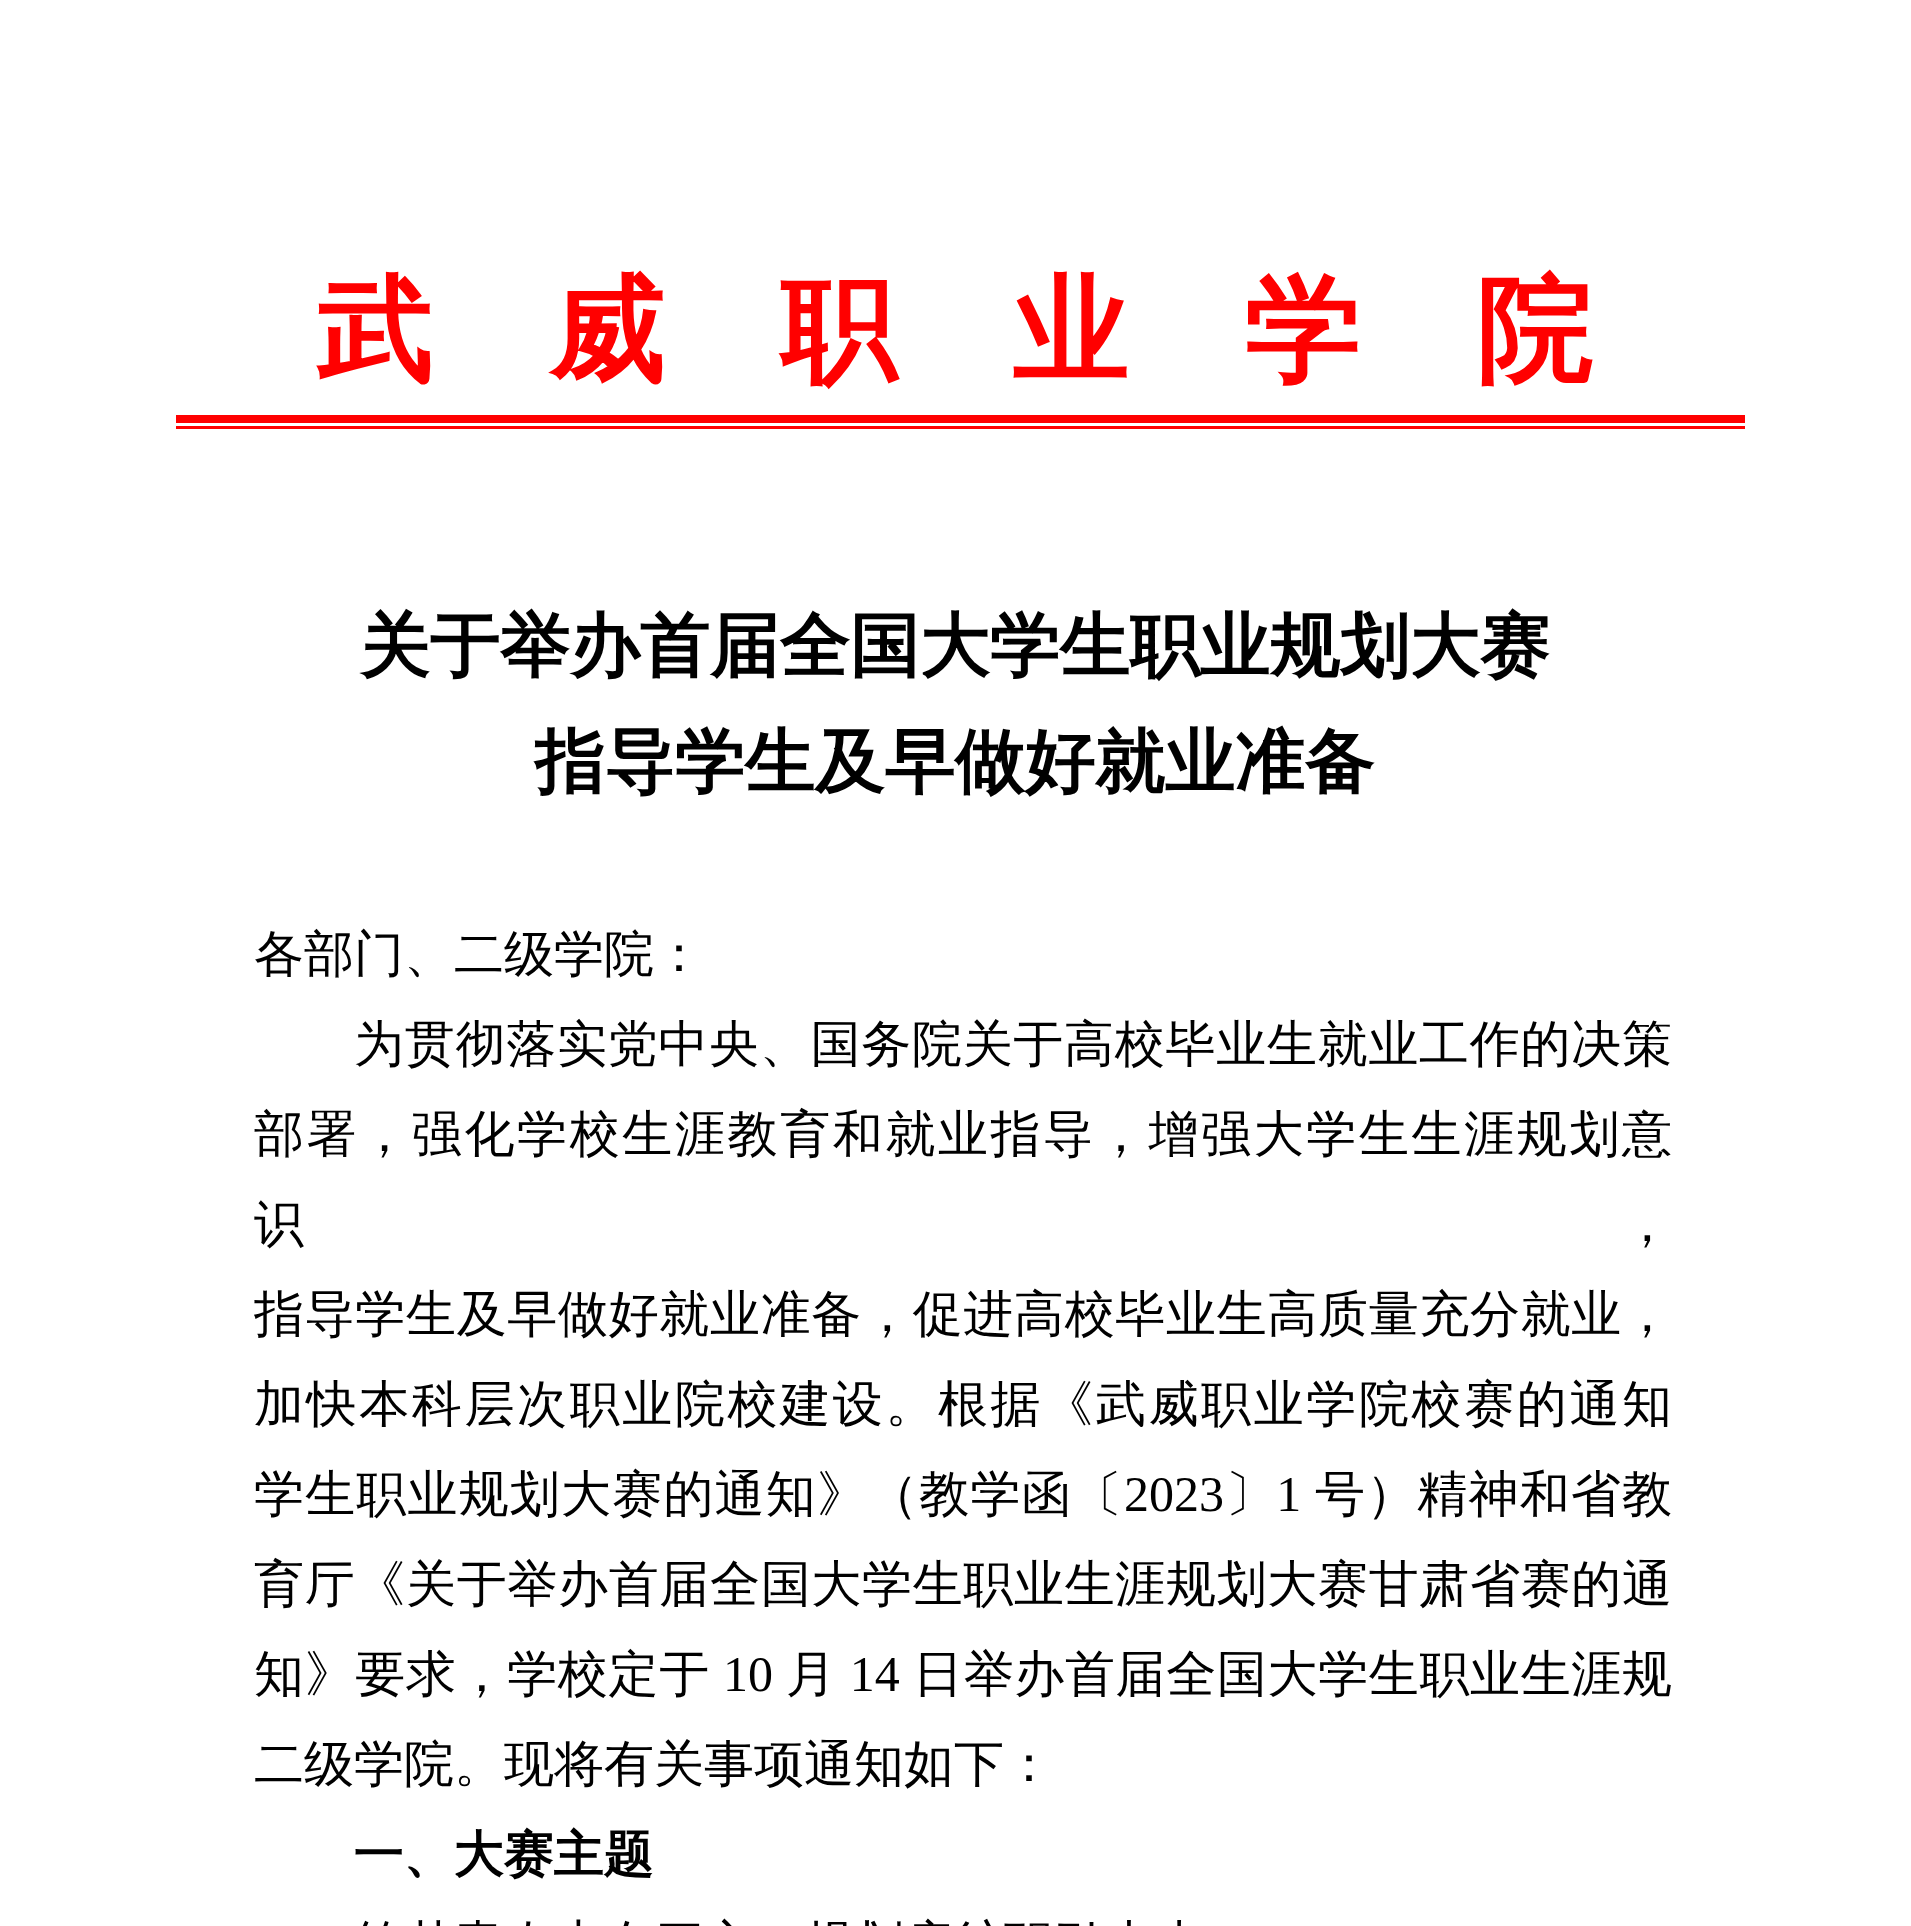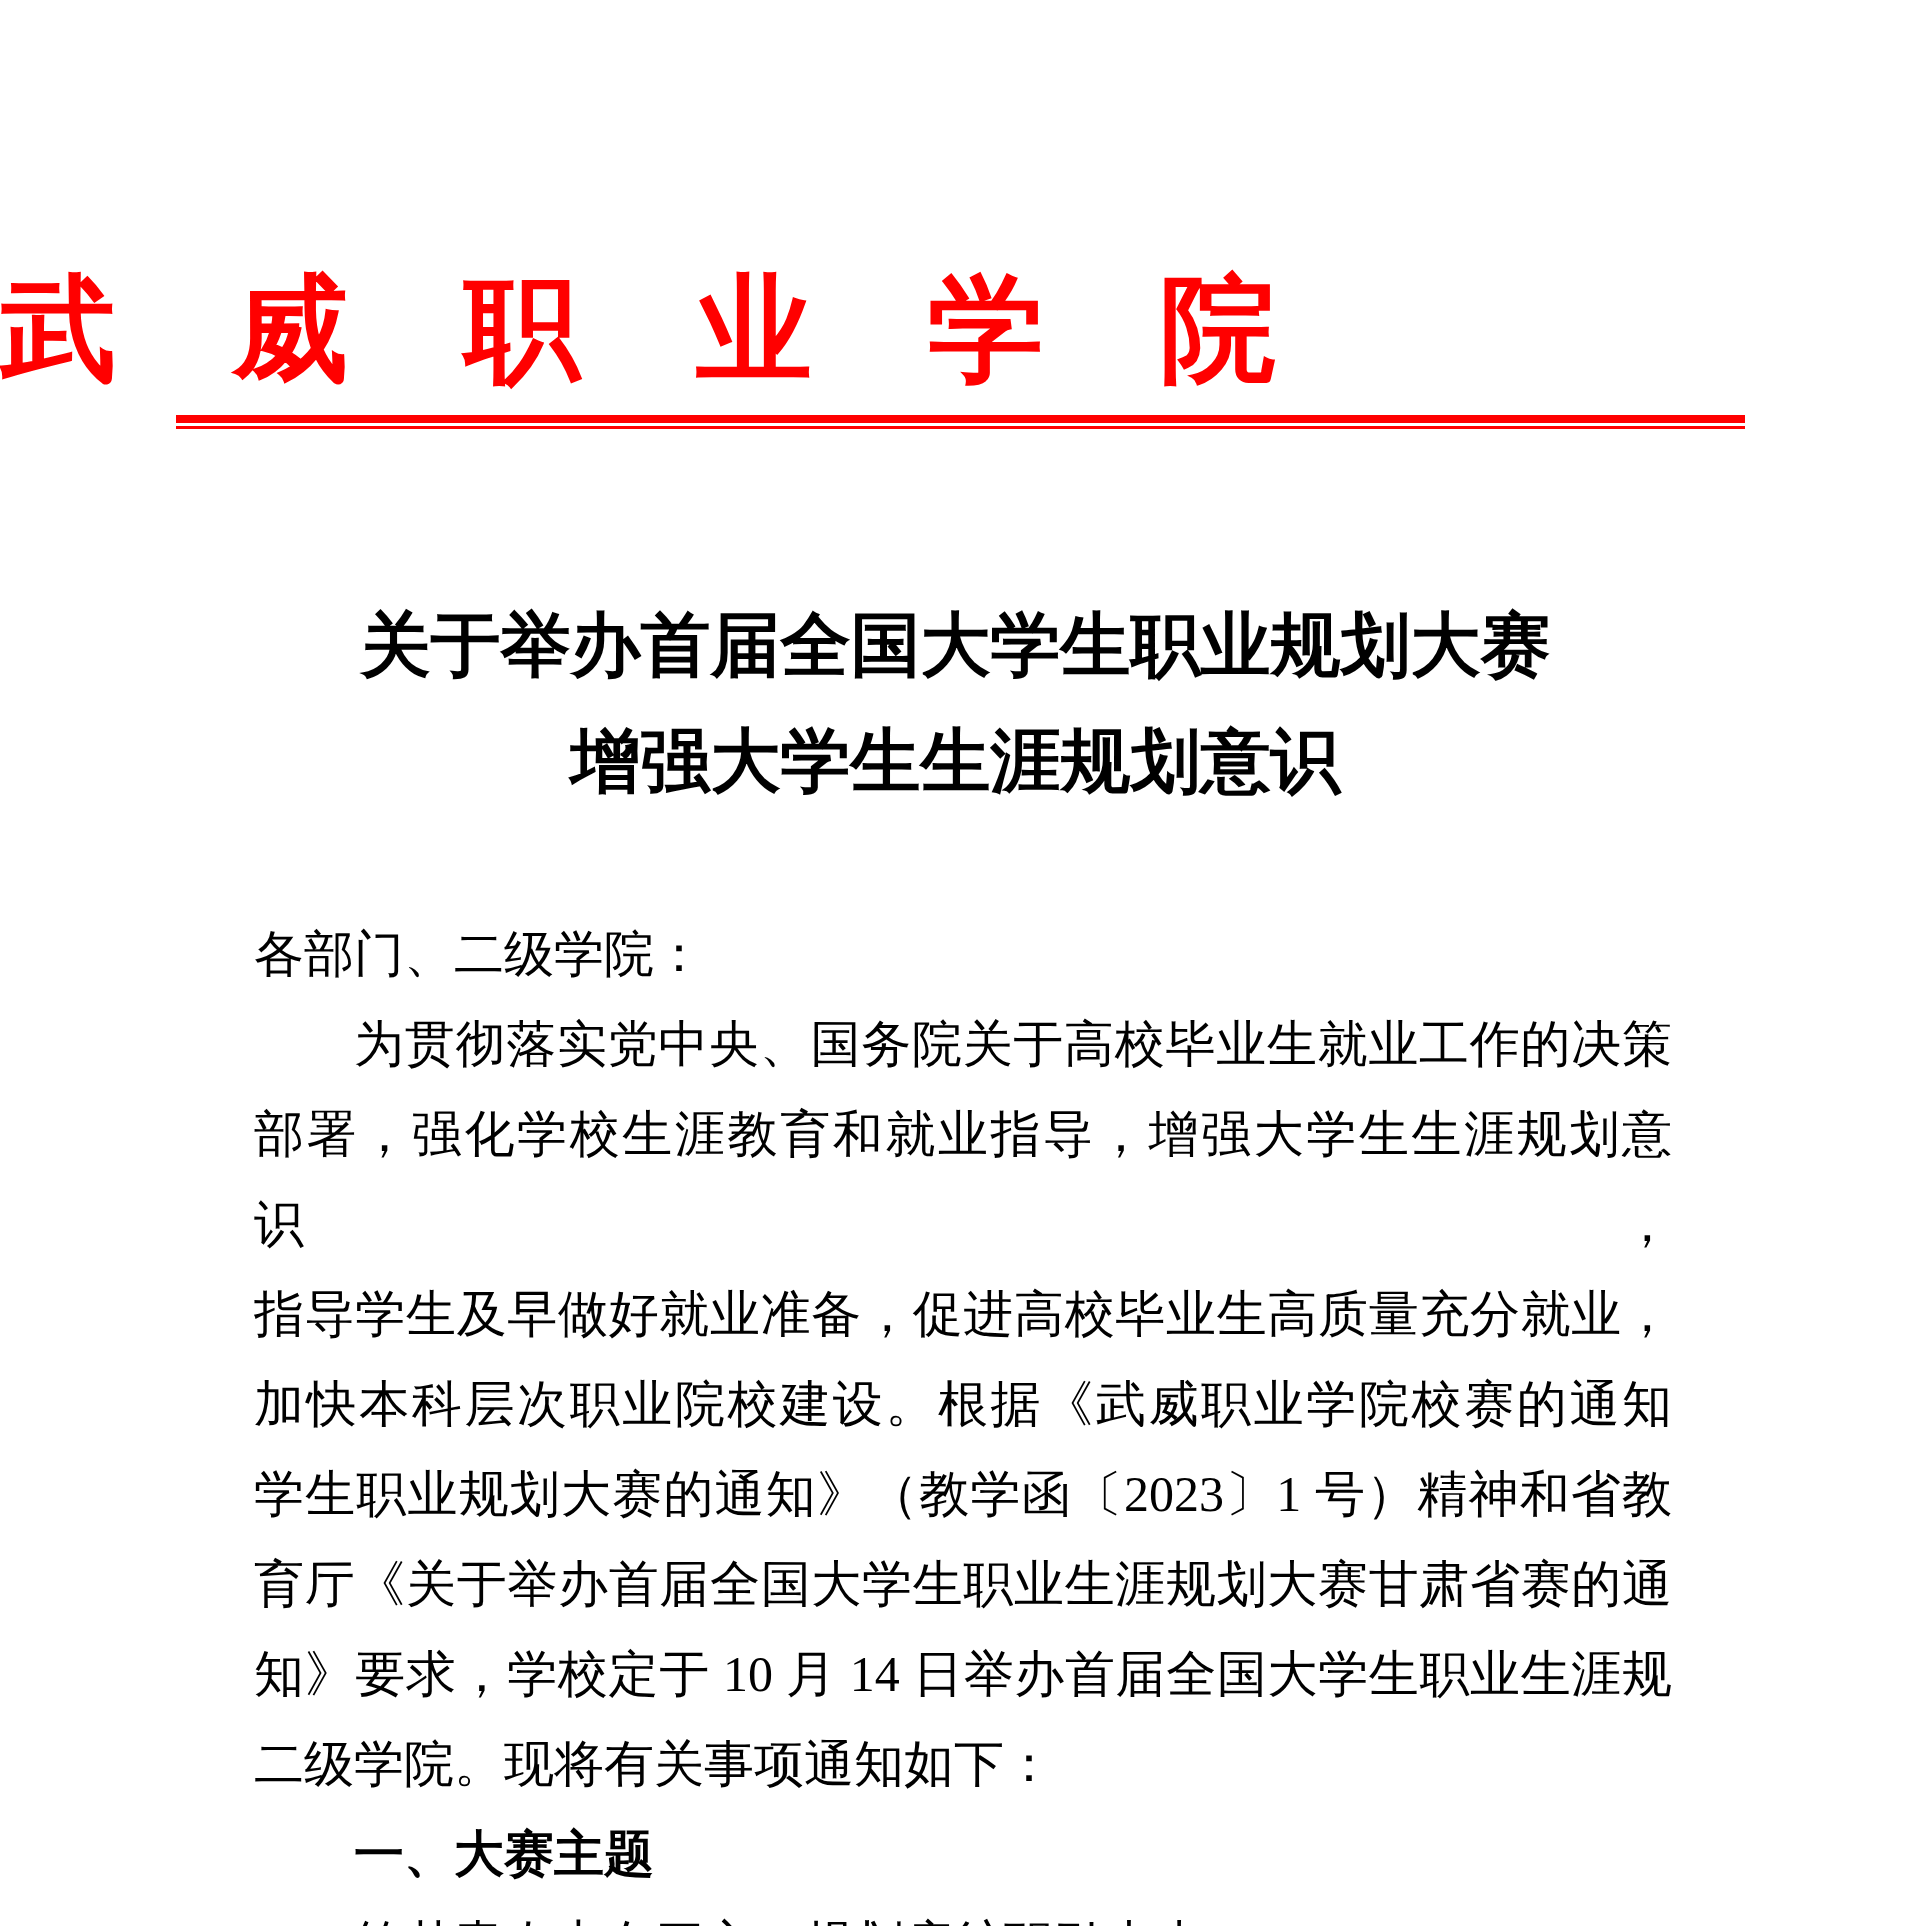--- a/index.html
+++ b/index.html
@@ -21,21 +21,21 @@
     font-family: "Liberation Serif", "DejaVu Serif", serif;
     color: var(--ink);
   }
 
   
   .masthead {
     position: absolute;
     top: 265px;
     left: 0;
     width: 100%;
-    text-align: left;
+    text-align: center;
     color: var(--accent);
     font-size: 116px;
     line-height: 131px;
     font-weight: 700;
     white-space: nowrap;
     font-family: "Liberation Serif", "DejaVu Serif", serif;
   }
 
   .rule {
     position: absolute;
@@ -87,21 +87,21 @@
 
 <div class="page">
 
   <div class="masthead">武　威　职　业　学　院</div>
 
   <div class="rule rule-thick-top"></div>
   <div class="rule rule-thin-top"></div>
 
   <div class="title-block">
     <div>关于举办首届全国大学生职业规划大赛</div>
-    <div>增强大学生生涯规划意识</div>
+    <div>指导学生及早做好就业准备</div>
   </div>
 
   <div class="body-text">
       <div class="line">各部门、二级学院：</div>
       <div class="line indent justify">为贯彻落实党中央、国务院关于高校毕业生就业工作的决策</div>
       <div class="line justify">部署，强化学校生涯教育和就业指导，增强大学生生涯规划意识，</div>
       <div class="line justify">指导学生及早做好就业准备，促进高校毕业生高质量充分就业，</div>
       <div class="line justify">加快本科层次职业院校建设。根据《武威职业学院校赛的通知</div>
       <div class="line justify">学生职业规划大赛的通知》（教学函〔2023〕1 号）精神和省教</div>
       <div class="line justify">育厅《关于举办首届全国大学生职业生涯规划大赛甘肃省赛的通</div>

